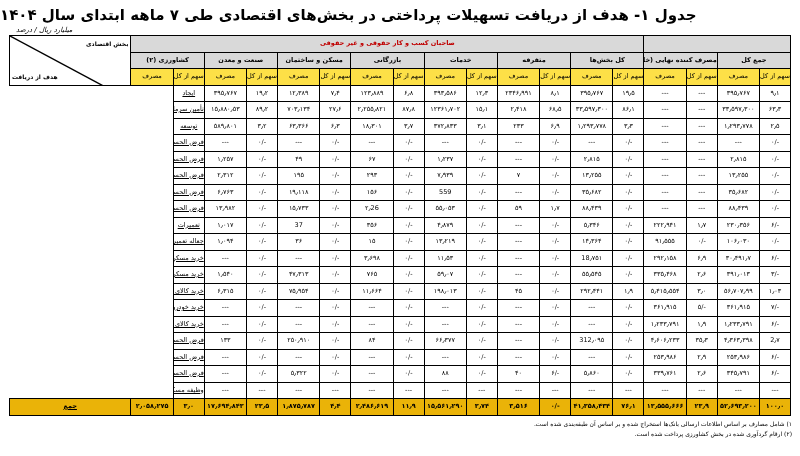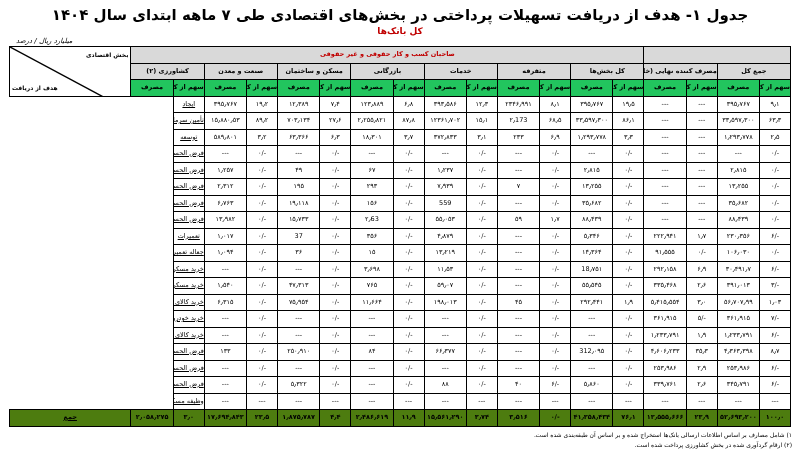--- a/index.html
+++ b/index.html
@@ -5,21 +5,21 @@
   html,body{margin:0;padding:0;}
   body{
     width:800px;height:456px;
     background:#ffffff;
     font-family:"DejaVu Sans","Liberation Sans",sans-serif;
     color:#000;
     overflow:hidden;
   }
   .page{width:800px;height:456px;position:relative;}
   .title{
-    text-align:center;
+    text-align:left;
     font-size:15px;
     font-weight:bold;
     margin:6px 0 2px 0;
     letter-spacing:0;
   }
   .subtitle{
     text-align:center;
     font-size:9px;
     font-weight:bold;
     color:#c00000;
@@ -50,22 +50,22 @@
   }
   .grp{
     background:#d9d9d9;
     font-weight:bold;
     font-size:7px;
     height:13px;
     line-height:13px;
   }
   .grp.red{color:#c00000;}
   .sub{
-    background:#22c55e;
-    font-weight:bold;
+    background:#fde047;
+    font-weight:normal;
     font-size:6px;
     height:13px;
     line-height:13px;
   }
   .rowlabel{
     text-align:right;
     padding-right:3px;
     font-size:7px;
     font-weight:normal;
     text-decoration:underline;
@@ -79,21 +79,21 @@
     position:absolute;inset:0;
   }
   .corner .t1{
     position:absolute;right:2px;top:0px;font-size:6px;font-weight:bold;
   }
   .corner .t2{
     position:absolute;left:2px;bottom:0px;font-size:6px;font-weight:bold;
   }
   .totalrow td{
     font-weight:bold;
-    background:#4d7c0f;
+    background:#eab308;
   }
   .foot{
     font-size:6px;
     margin:3px 8px 0 8px;
     text-align:right;
     line-height:9px;
   }
   .foot2{
     font-size:6px;
     margin:1px 8px 0 8px;
@@ -103,21 +103,20 @@
   .w-label{width:86px;}
   .w-num{width:30px;}
   .w-pct{width:22px;}
 </style>
 </head>
 <body>
 
 <div class="page">
 
   <div class="title">جدول ۱- هدف از دریافت تسهیلات پرداختی در بخش‌های اقتصادی طی ۷ ماهه ابتدای سال ۱۴۰۴</div>
-  <div class="subtitle">کل بانک‌ها</div>
   <div class="unitline">میلیارد ریال / درصد</div>
 
   <table class="main">
     <colgroup>
       <col class="w-pct">
         <col class="w-num">
       <col class="w-pct">
         <col class="w-num">
       <col class="w-pct">
         <col class="w-num">
@@ -200,21 +199,21 @@
           <td class="rowlabel">ایجاد</td>
         </tr>
         <tr>
           <td>۶۳٫۳</td>
           <td>۳۳٫۵۹۷٫۳۰۰</td>
           <td>---</td>
           <td>---</td>
           <td>۸۶٫۱</td>
           <td>۳۳٫۵۹۷٫۳۰۰</td>
           <td>۶۸٫۵</td>
-          <td>۲٫173</td>
+          <td>۲٫۴۱۸</td>
           <td>۱۵٫۱</td>
           <td>۱۲۳۶۱٫۷۰۲</td>
           <td>۸۷٫۸</td>
           <td>۲٫۲۵۵٫۸۲۱</td>
           <td>۲۷٫۶</td>
           <td>۷۰۳٫۱۳۴</td>
           <td>۸۹٫۲</td>
           <td>۱۵٫۸۸۰٫۵۳</td>
           <td class="rowlabel">تأمین سرمایه در گردش</td>
         </tr>
@@ -318,21 +317,21 @@
           <td>۸۸٫۴۳۹</td>
           <td>---</td>
           <td>---</td>
           <td>-/۰</td>
           <td>۸۸٫۴۳۹</td>
           <td>۱٫۷</td>
           <td>۵۹</td>
           <td>-/۰</td>
           <td>۵۵٫۰۵۳</td>
           <td>-/۰</td>
-          <td>۲٫63</td>
+          <td>۲٫26</td>
           <td>-/۰</td>
           <td>۱۵٫۷۳۳</td>
           <td>-/۰</td>
           <td>۱۳٫۹۸۲</td>
           <td class="rowlabel">قرض الحسنه سایر اشخاص</td>
         </tr>
         <tr>
           <td>-/۶</td>
           <td>۲۳۰٫۳۵۶</td>
           <td>۱٫۷</td>
@@ -459,21 +458,21 @@
           <td>---</td>
           <td>-/۰</td>
           <td>---</td>
           <td>-/۰</td>
           <td>---</td>
           <td>-/۰</td>
           <td>---</td>
           <td class="rowlabel">خرید کالای سرمایه‌ای</td>
         </tr>
         <tr>
-          <td>۸٫۷</td>
+          <td>2٫۷</td>
           <td>۴٫۳۶۳٫۳۹۸</td>
           <td>۳۵٫۳</td>
           <td>۴٫۶۰۶٫۲۳۳</td>
           <td>-/۰</td>
           <td>312٫۰۹۵</td>
           <td>-/۰</td>
           <td>---</td>
           <td>-/۰</td>
           <td>۶۶٫۳۷۷</td>
           <td>-/۰</td>

